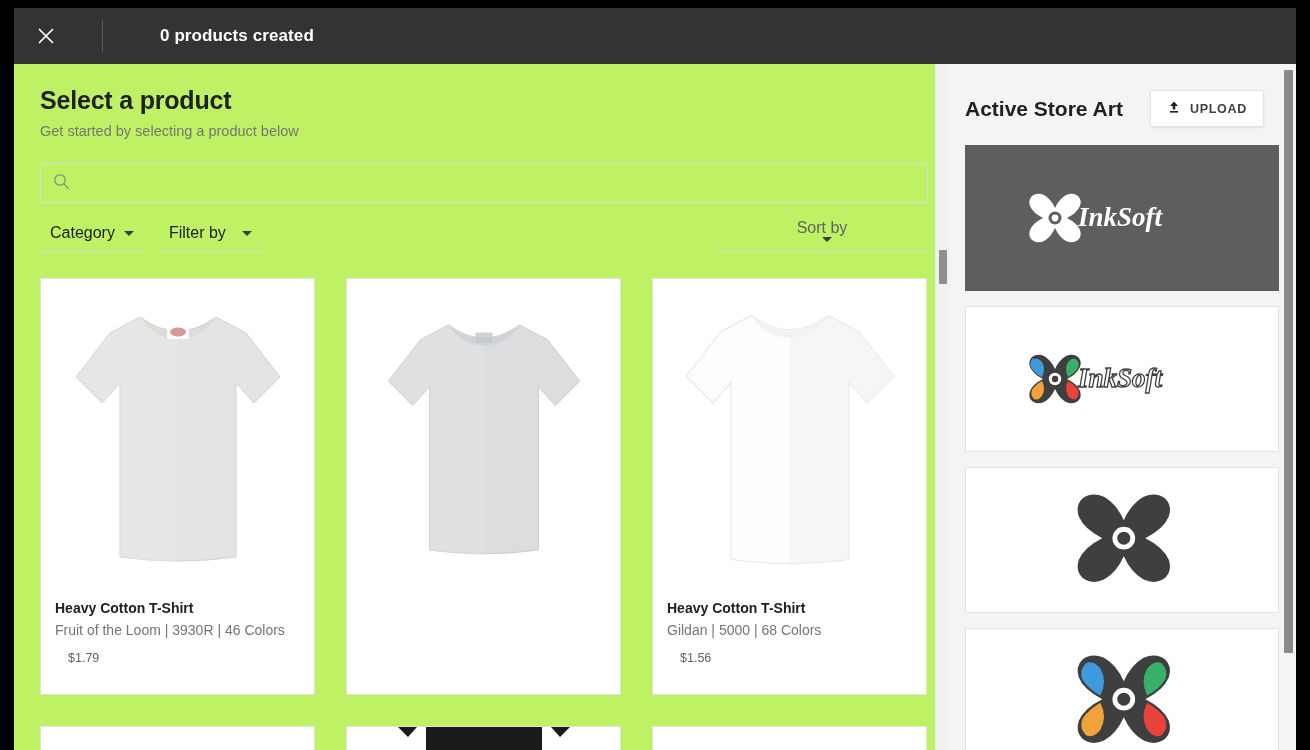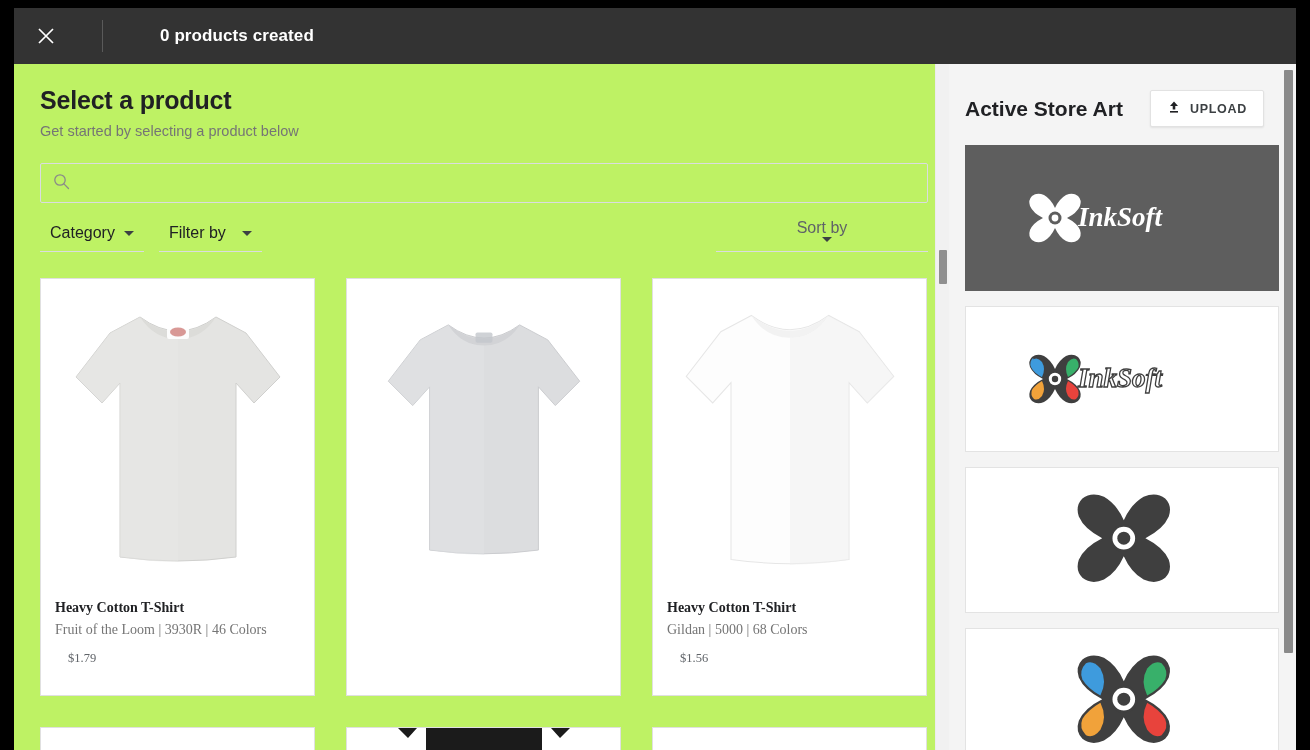--- a/index.html
+++ b/index.html
@@ -146,21 +146,20 @@
   .card-img {
     height: 315px;
     display: flex;
     align-items: center;
     justify-content: center;
     background: #fff;
     overflow: hidden;
   }
   .card-info {
     padding: 6px 14px 16px 14px;
-    font-family: Liberation Serif, serif;
   }
   .card-name {
     font-size: 14px;
     font-weight: bold;
     color: #202124;
     margin: 0 0 6px 0;
   }
   .card-meta {
     font-size: 14px;
     color: #757575;

